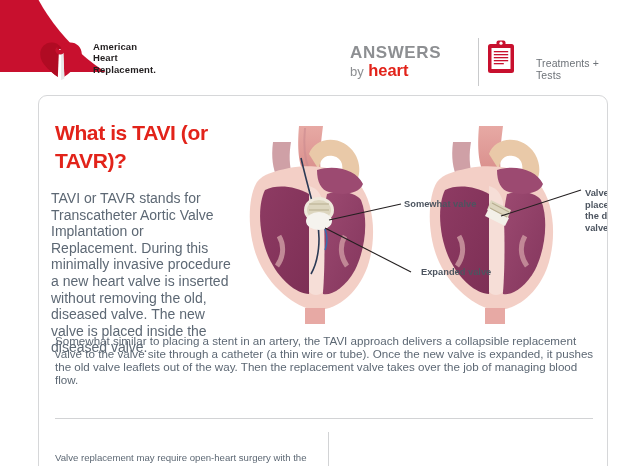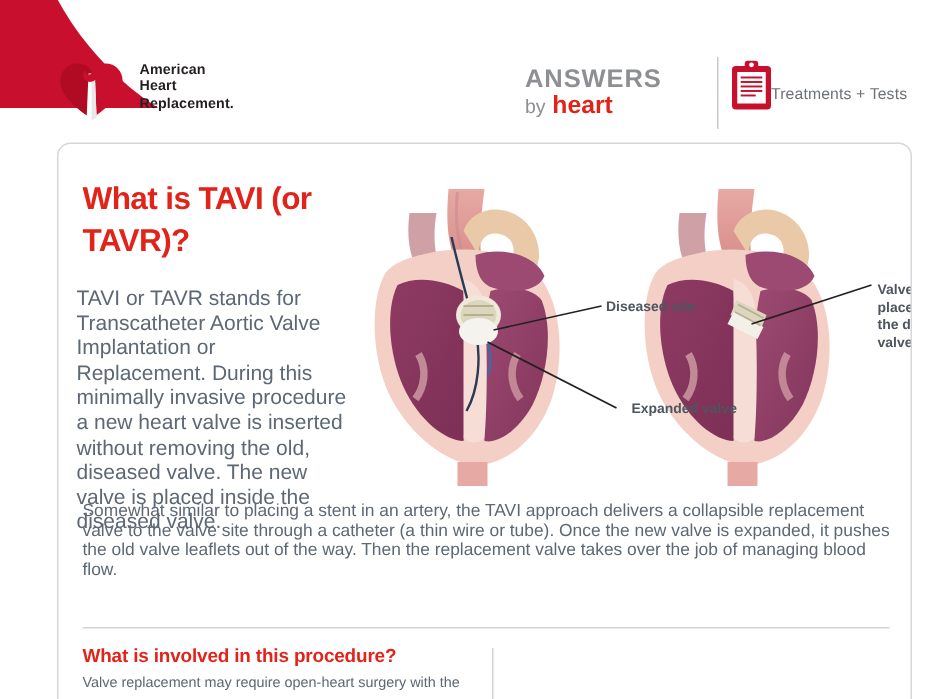--- a/index.html
+++ b/index.html
@@ -33,21 +33,21 @@
     font-size:17px;font-weight:bold;color:#8d8f92;letter-spacing:.6px;line-height:17px;
   }
   .answers-line2{font-size:16px;line-height:18px;}
   .answers-by{color:#8d8f92;font-size:13px;}
   .answers-heart{color:#E2231A;font-weight:bold;font-size:16.5px;}
 
   .hdr-divider{position:absolute;left:478px;top:38px;width:1px;height:48px;background:#c9cacc;}
 
   .clipboard-wrap{position:absolute;left:487px;top:40px;}
   .topic-label{
-    position:absolute;left:514px;top:57px;font-size:10.5px;color:#6d7278;
+    position:absolute;left:536px;top:57px;font-size:10.5px;color:#6d7278;
     letter-spacing:.1px;
   }
 
   
   .card{
     position:absolute;left:38px;top:95px;width:570px;height:385px;
     border:1px solid #d6d7d9;border-radius:9px;background:#fff;
     box-sizing:border-box;overflow:hidden;
   }
 
@@ -88,21 +88,21 @@
   .col-divider{position:absolute;left:289px;top:336px;width:1px;height:48px;background:#d2d3d5;}
 
   .col-left{position:absolute;left:16px;top:334px;width:262px;}
   .col-right{position:absolute;left:305px;top:334px;width:250px;}
 
   .q-head{
     color:#E2231A;font-weight:bold;font-size:12.6px;line-height:15.5px;
     letter-spacing:-.1px;
   }
   .q-body{
-    color:#5d6874;font-size:9.6px;line-height:13px;margin-top:3px;
+    color:#5d6874;font-size:9.6px;line-height:13px;margin-top:21px;
   }
 </style>
 </head>
 <body>
 
 <div class="corner-swoosh">
   <div class="band"></div>
   <div class="cut"></div>
 </div>
 
@@ -228,26 +228,25 @@
         <path d="M73 79 L90 88 M71 84 L88 93" stroke="#b8ae90" stroke-width="1.1"></path>
       </g>
     </svg>
 
     <svg class="leader">
       <line x1="100" y1="96" x2="172" y2="80" stroke="#231f20" stroke-width="1.1"></line>
       <line x1="96" y1="104" x2="182" y2="148" stroke="#231f20" stroke-width="1.1"></line>
       <line x1="272" y1="92" x2="352" y2="66" stroke="#231f20" stroke-width="1.1"></line>
     </svg>
 
-    <div class="callout callout-diseased">Diseased site</div>
+    <div class="callout callout-diseased">Somewhat valve</div>
     <div class="callout callout-expanded">Expanded valve</div>
     <div class="callout callout-inplace">Valve in place within the diseased valve</div>
   </div>
 
   <div class="rule"></div>
   <div class="col-divider"></div>
 
   <div class="col-left">
-    <div class="q-head">What is involved in this procedure?</div>
     <div class="q-body">Valve replacement may require open-heart surgery with the</div>
   </div>
 
 </div>
 
 </body></html>

